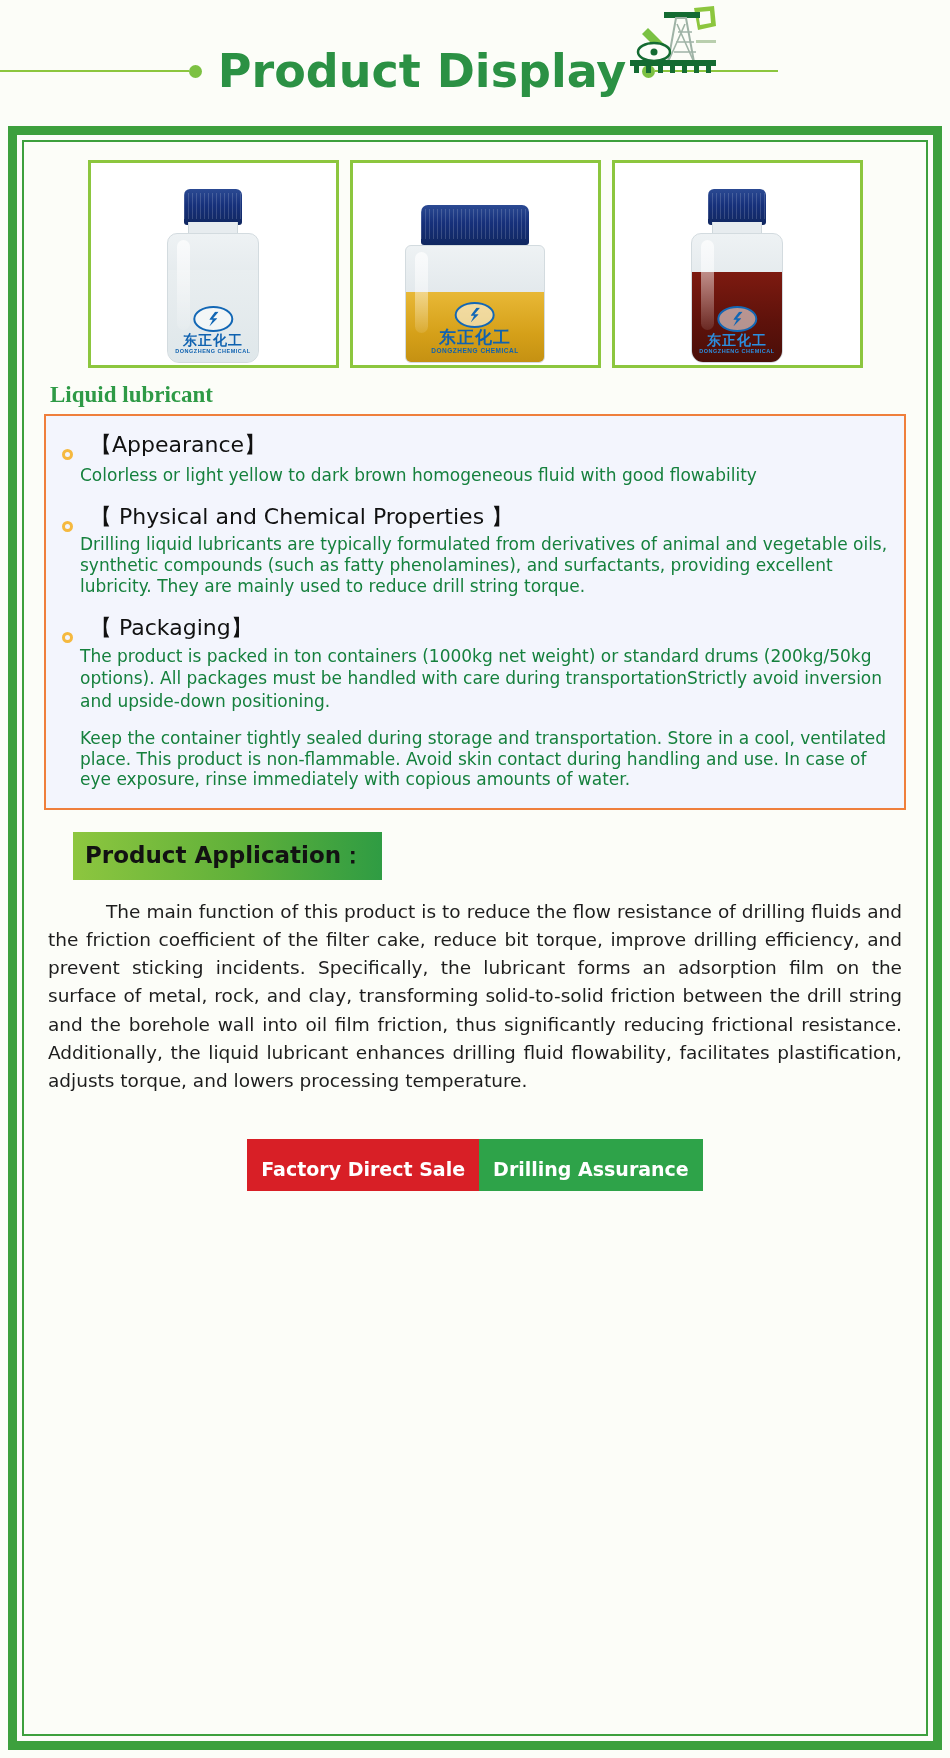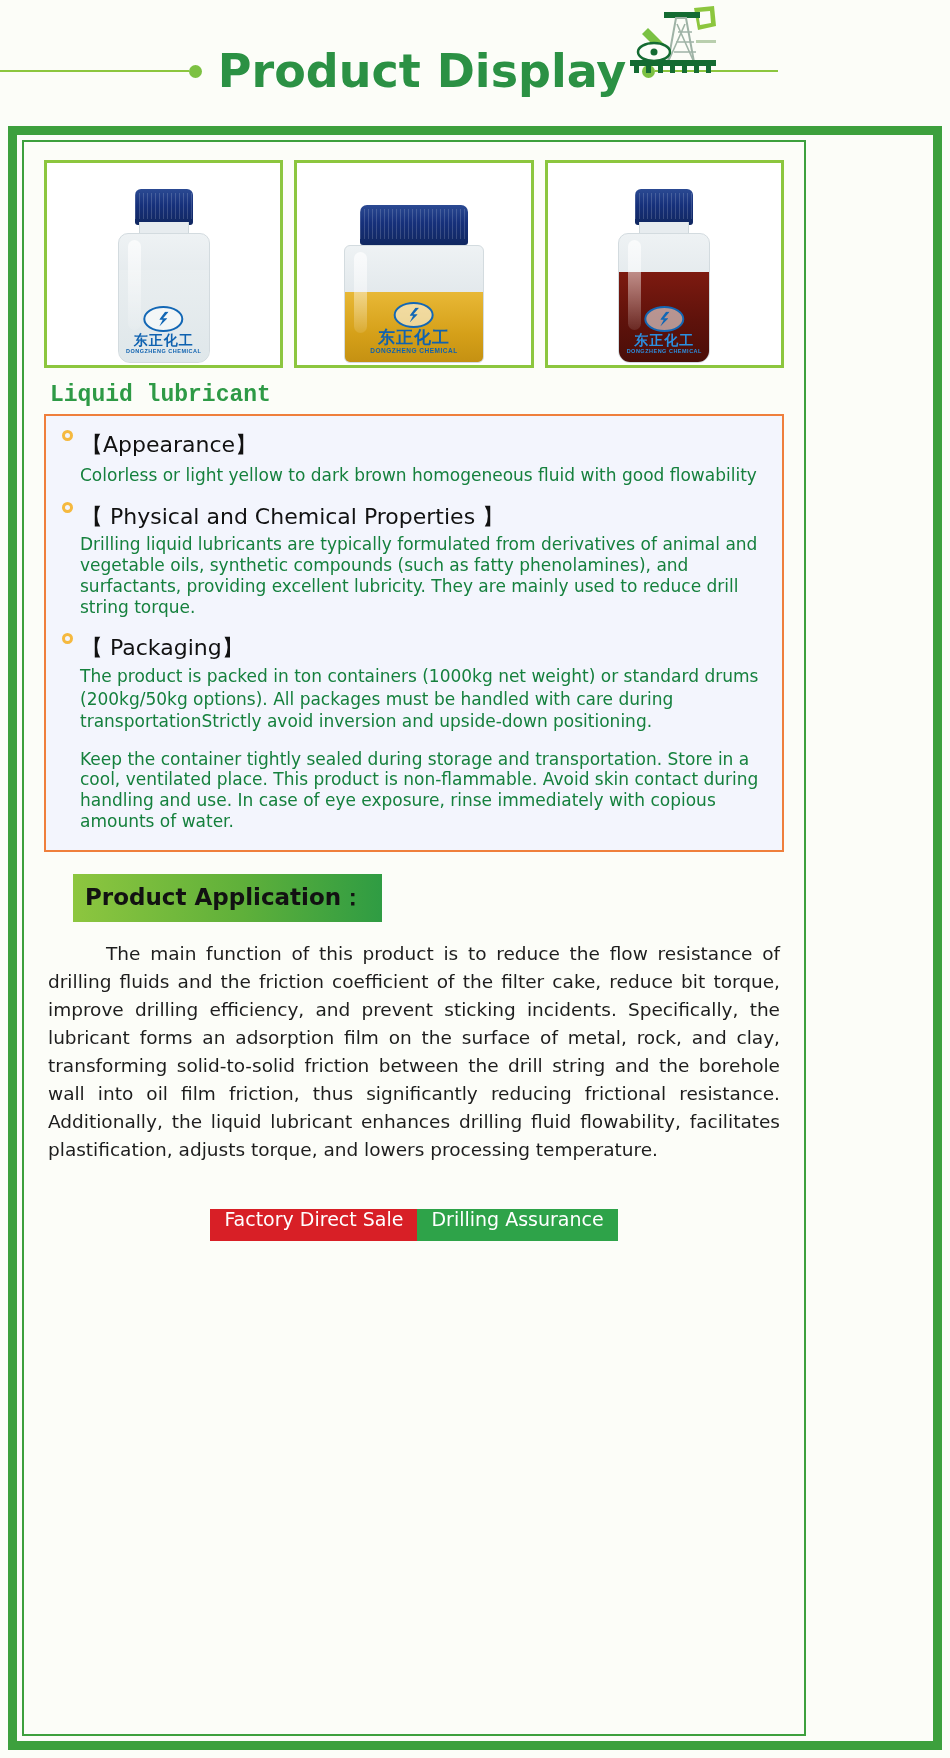--- a/index.html
+++ b/index.html
@@ -73,21 +73,21 @@
     left: 8px;
     top: 126px;
     width: 934px;
     height: 1624px;
     border: 9px solid #3da03d;
     background: #fcfdf8;
   }
   .frame-inner {
     position: absolute;
     left: 5px; top: 5px;
-    width: 784px; height: 1596px;
+    width: 906px; height: 1596px;
     border: 2px solid #3da03d;
     background: #fcfdf8;
     padding: 18px 20px 0 20px;
   }
 
   
   .prod-row {
     display: flex;
     gap: 11px;
     justify-content: center;
@@ -216,34 +216,34 @@
   .jar .label-cn { font-size: 17px; }
   .jar .label-en { font-size: 6.5px; }
   .label.on-dark .label-cn, .label.on-dark .label-en { color: #2b8fe0; }
 
   
   .subtitle {
     margin: 14px 0 6px 6px;
     font-size: 23px;
     font-weight: bold;
     color: #2e9a46;
-    font-family: Liberation Mono, monospace;
+    font-family: Liberation Serif, serif;
   }
 
   
   .specbox {
     border: 2px solid #ef7f3c;
     background: #f3f5fd;
     padding: 14px 16px 16px 16px;
     margin-top: 4px;
   }
   .spec-head {
     display: flex;
-    align-items: flex-start;
-    gap: 8px;
+    align-items: flex-end;
+    gap: 17px;
     margin-bottom: 4px;
   }
   .spec-head.tight { margin-bottom: 1px; }
   .ring {
     width: 11px; height: 11px;
     border-radius: 50%;
     border: 3px solid #f5b93f;
     background: #f3f5fd;
     flex: 0 0 auto;
   }
@@ -285,23 +285,23 @@
   }
   .app-body .indent { padding-left: 58px; }
 
   
   .badges {
     display: flex;
     justify-content: center;
     margin-top: 44px;
   }
   .badge {
-    padding: 1px 14px 12px 14px;
+    padding: 21px 14px 12px 14px;
     font-size: 19px;
-    font-weight: normal;
+    font-weight: bold;
     color: #ffffff;
     font-family: "DejaVu Sans", sans-serif;
     line-height: 1;
   }
   .badge.red   { background: #d81f26; }
   .badge.green { background: #2ea349; }
 </style>
 </head>
 <body>
 

